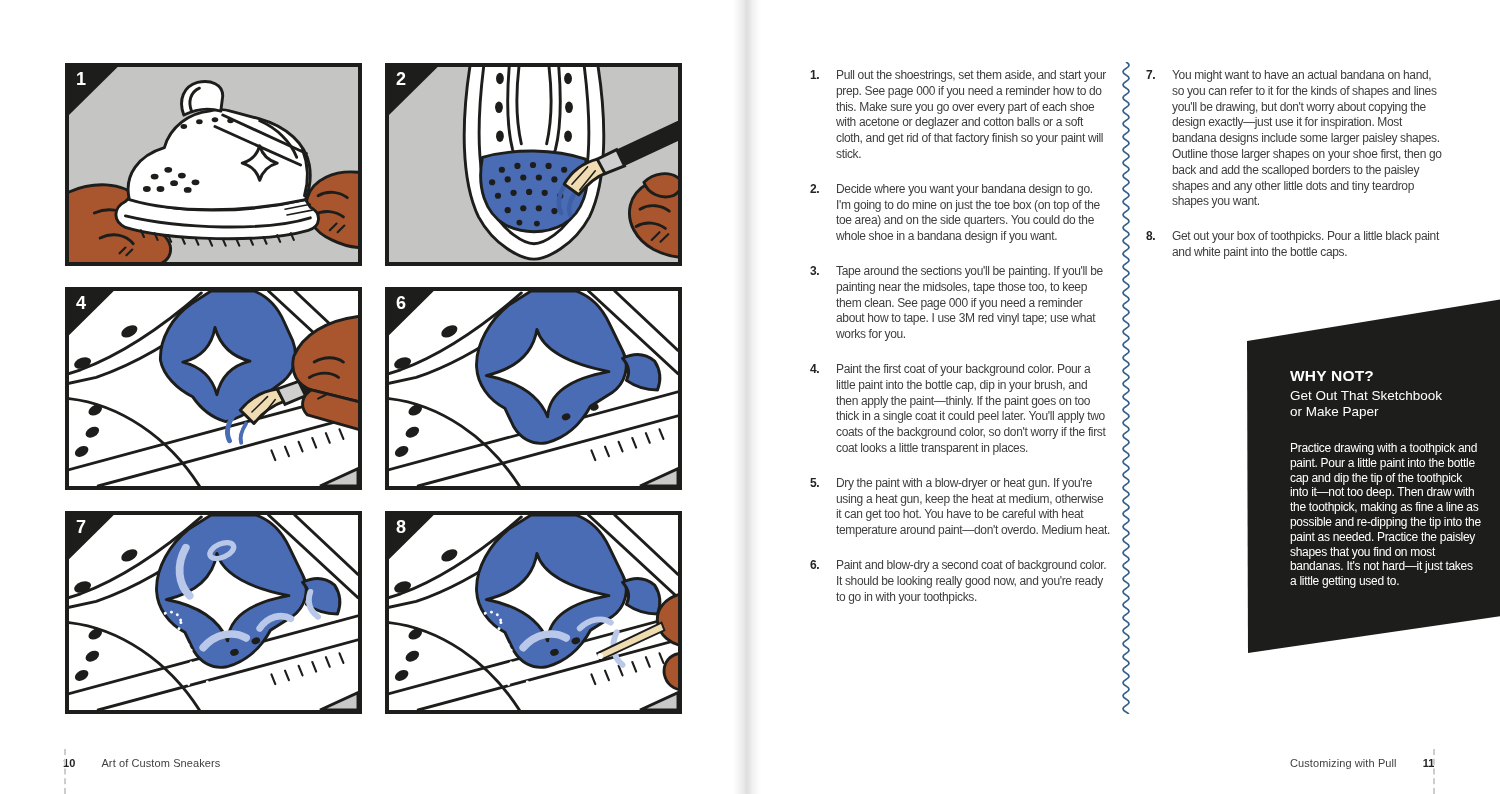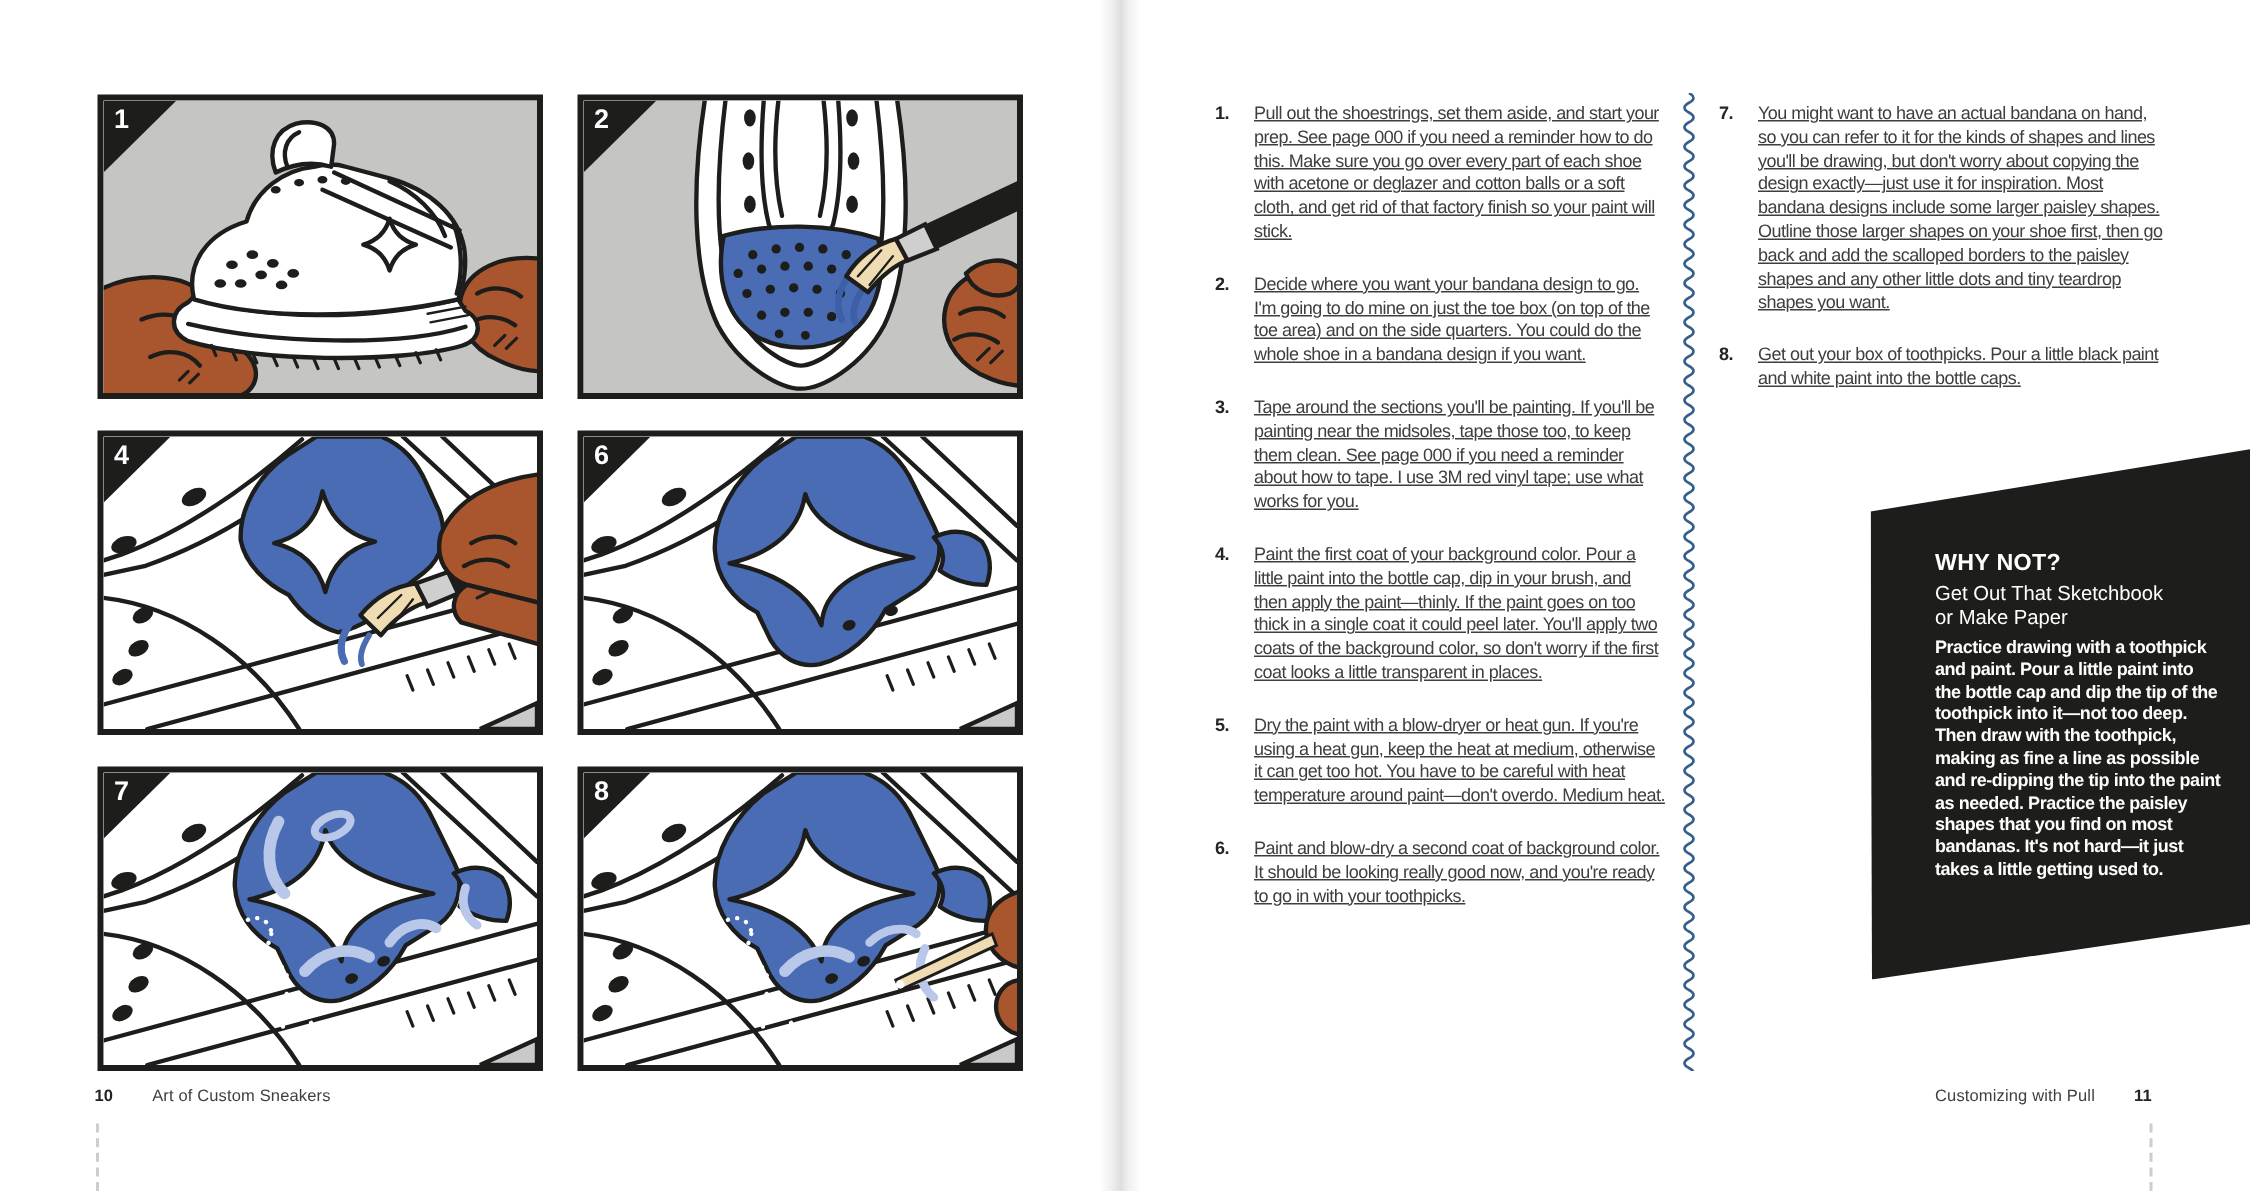--- a/index.html
+++ b/index.html
@@ -31,35 +31,35 @@
   
   .gutter{position:absolute;left:733px;top:0;width:28px;height:794px;
     background:linear-gradient(90deg,rgba(0,0,0,0) 0%,rgba(0,0,0,.08) 35%,rgba(0,0,0,.13) 50%,rgba(0,0,0,.05) 72%,rgba(0,0,0,0) 100%);}
 
   
   .steps-col{position:absolute;top:68px;width:300px;color:var(--txt);
     font-size:12px;line-height:15.8px;letter-spacing:-0.35px;}
   .col1{left:810px;} .col2{left:1146px;}
   .step{display:flex;margin-bottom:19px;}
   .step-num{flex:none;width:26px;font-weight:700;color:#242424;}
-  .step-text{flex:1;text-decoration:underline;}
+  .step-text{flex:1;}
 
   .squiggle{position:absolute;left:1119px;top:62px;width:14px;height:652px;}
 
   
   .sidebar{position:absolute;left:1247px;top:283px;width:323px;height:372px;
     background:var(--ink);color:#fff;box-sizing:border-box;padding:84px 0 0 43px;
     clip-path:polygon(0px 58px,323px 5px,323px 323px,1px 370px);}
   .sb-kicker{font-size:15.5px;font-weight:800;letter-spacing:.2px;margin-bottom:3px;}
   .sb-title{font-size:13.5px;font-weight:400;line-height:16px;width:200px;}
-  .sb-body{margin-top:4px;font-size:12px;font-weight:700;line-height:14.8px;
+  .sb-body{margin-top:21px;font-size:12px;font-weight:400;line-height:14.8px;
     letter-spacing:-0.3px;width:192px;}
 
   
-  .footer{position:absolute;top:725px;font-size:11px;color:#3f3f3f;letter-spacing:.1px;display:flex;}
+  .footer{position:absolute;top:757px;font-size:11px;color:#3f3f3f;letter-spacing:.1px;display:flex;}
   .footer .folio{font-weight:700;color:#232323;}
   .footer-left{left:63px;gap:26px;}
   .footer-right{left:1290px;gap:26px;}
   .crop{position:absolute;top:749px;height:45px;width:0;border-left:2px dashed #cdcdcd;}
   .crop-l{left:64px;} .crop-r{left:1433px;}
 </style>
 </head>
 <body>
 
 <div class="spread">

